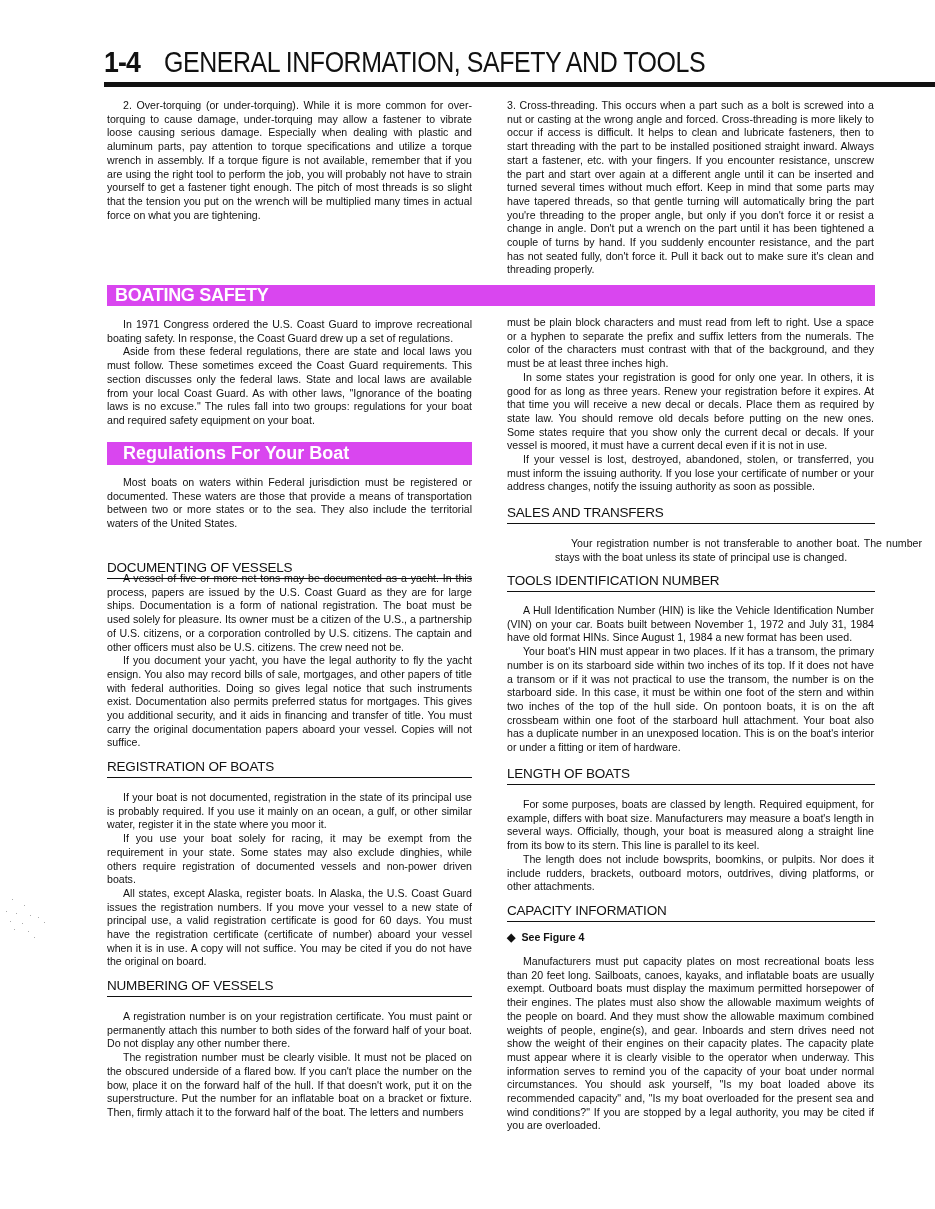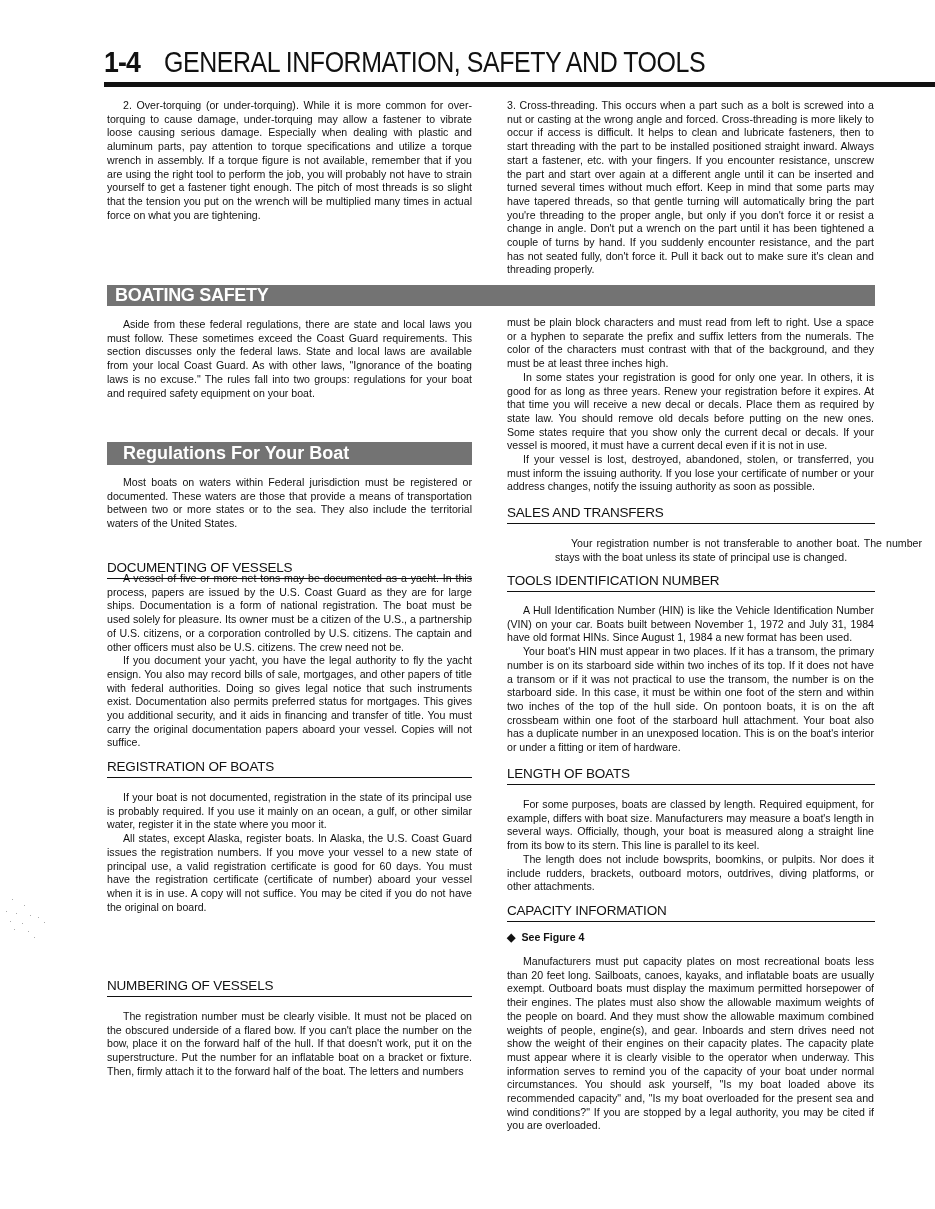--- a/index.html
+++ b/index.html
@@ -6,21 +6,21 @@
   body { width: 935px; height: 1209px; position: relative; overflow: hidden; color: #111; font-family: "Liberation Sans", sans-serif; }
   .page-header { position: absolute; left: 104px; top: 46px; width: 830px; }
   .page-header .num { font-family: "Liberation Sans", sans-serif; font-weight: bold; font-size: 29px; letter-spacing: -1px; display: inline-block; transform: scaleX(0.92); transform-origin: left; }
   .page-header .title { position: absolute; left: 60px; top: 0; font-family: "Liberation Sans", sans-serif; font-size: 29px; letter-spacing: -0.5px; transform: scaleX(0.86); transform-origin: left; white-space: nowrap; }
   .header-rule { position: absolute; left: 104px; top: 82px; width: 831px; height: 5px; background: #111; }
   .col { position: absolute; font-size: 10.6px; line-height: 13.7px; text-align: justify; }
   .col p { margin: 0; text-indent: 16px; }
   .col p.noind { text-indent: 0; }
   .left { left: 107px; width: 365px; }
   .right { left: 507px; width: 367px; }
-  .banner { position: absolute; background: #737373; color: #fff; font-weight: bold; }
+  .banner { position: absolute; background: #d946ef; color: #fff; font-weight: bold; }
   .banner-main { left: 107px; top: 285px; width: 768px; height: 21px; font-size: 18px; line-height: 21px; padding-left: 8px; box-sizing: border-box; letter-spacing: -0.3px; }
   .banner-sub { left: 107px; top: 442px; width: 365px; height: 23px; font-size: 18px; line-height: 23px; padding-left: 16px; box-sizing: border-box; font-weight: bold; }
   .sub-head { position: absolute; font-size: 13.5px; line-height: 16px; letter-spacing: -0.2px; border-bottom: 1.5px solid #111; padding-bottom: 2px; }
   .sub-left { left: 107px; width: 365px; }
   .sub-right { left: 507px; width: 368px; }
   .fig-ref { position: absolute; left: 507px; top: 931px; font-size: 10.6px; font-weight: bold; }
   .fig-ref .diamond { font-size: 11px; margin-right: 6px; }
   .speckle { position: absolute; left: 4px; top: 895px; width: 55px; height: 50px; }
   .speckle span { position: absolute; width: 1px; height: 1px; background: #aaa; }
 </style>
@@ -37,43 +37,46 @@
   <p>2. Over-torquing (or under-torquing). While it is more common for over-torquing to cause damage, under-torquing may allow a fastener to vibrate loose causing serious damage. Especially when dealing with plastic and aluminum parts, pay attention to torque specifications and utilize a torque wrench in assembly. If a torque figure is not available, remember that if you are using the right tool to perform the job, you will probably not have to strain yourself to get a fastener tight enough. The pitch of most threads is so slight that the tension you put on the wrench will be multiplied many times in actual force on what you are tightening.</p>
 </div>
 
 <div class="col right" style="top:99px;">
   <p class="noind">3. Cross-threading. This occurs when a part such as a bolt is screwed into a nut or casting at the wrong angle and forced. Cross-threading is more likely to occur if access is difficult. It helps to clean and lubricate fasteners, then to start threading with the part to be installed positioned straight inward. Always start a fastener, etc. with your fingers. If you encounter resistance, unscrew the part and start over again at a different angle until it can be inserted and turned several times without much effort. Keep in mind that some parts may have tapered threads, so that gentle turning will automatically bring the part you're threading to the proper angle, but only if you don't force it or resist a change in angle. Don't put a wrench on the part until it has been tightened a couple of turns by hand. If you suddenly encounter resistance, and the part has not seated fully, don't force it. Pull it back out to make sure it's clean and threading properly.</p>
 </div>
 
 <div class="banner banner-main">BOATING SAFETY</div>
 
 <div class="col left" style="top:318px;">
+  <p>In 1971 Congress ordered the U.S. Coast Guard to improve recreational boating safety. In response, the Coast Guard drew up a set of regulations.</p>
   <p>Aside from these federal regulations, there are state and local laws you must follow. These sometimes exceed the Coast Guard requirements. This section discusses only the federal laws. State and local laws are available from your local Coast Guard. As with other laws, "Ignorance of the boating laws is no excuse." The rules fall into two groups: regulations for your boat and required safety equipment on your boat.</p>
 </div>
 
 <div class="banner banner-sub">Regulations For Your Boat</div>
 
 <div class="col left" style="top:476px;">
   <p>Most boats on waters within Federal jurisdiction must be registered or documented. These waters are those that provide a means of transportation between two or more states or to the sea. They also include the territorial waters of the United States.</p>
 </div>
 
 <div class="sub-head sub-left" style="top:560px;">DOCUMENTING OF VESSELS</div>
 <div class="col left" style="top:572px;">
   <p>A vessel of five or more net tons may be documented as a yacht. In this process, papers are issued by the U.S. Coast Guard as they are for large ships. Documentation is a form of national registration. The boat must be used solely for pleasure. Its owner must be a citizen of the U.S., a partnership of U.S. citizens, or a corporation controlled by U.S. citizens. The captain and other officers must also be U.S. citizens. The crew need not be.</p>
   <p>If you document your yacht, you have the legal authority to fly the yacht ensign. You also may record bills of sale, mortgages, and other papers of title with federal authorities. Doing so gives legal notice that such instruments exist. Documentation also permits preferred status for mortgages. This gives you additional security, and it aids in financing and transfer of title. You must carry the original documentation papers aboard your vessel. Copies will not suffice.</p>
 </div>
 
 <div class="sub-head sub-left" style="top:759px;">REGISTRATION OF BOATS</div>
 <div class="col left" style="top:791px;">
   <p>If your boat is not documented, registration in the state of its principal use is probably required. If you use it mainly on an ocean, a gulf, or other similar water, register it in the state where you moor it.</p>
+  <p>If you use your boat solely for racing, it may be exempt from the requirement in your state. Some states may also exclude dinghies, while others require registration of documented vessels and non-power driven boats.</p>
   <p>All states, except Alaska, register boats. In Alaska, the U.S. Coast Guard issues the registration numbers. If you move your vessel to a new state of principal use, a valid registration certificate is good for 60 days. You must have the registration certificate (certificate of number) aboard your vessel when it is in use. A copy will not suffice. You may be cited if you do not have the original on board.</p>
 </div>
 
 <div class="sub-head sub-left" style="top:978px;">NUMBERING OF VESSELS</div>
 <div class="col left" style="top:1010px;">
+  <p>A registration number is on your registration certificate. You must paint or permanently attach this number to both sides of the forward half of your boat. Do not display any other number there.</p>
   <p>The registration number must be clearly visible. It must not be placed on the obscured underside of a flared bow. If you can't place the number on the bow, place it on the forward half of the hull. If that doesn't work, put it on the superstructure. Put the number for an inflatable boat on a bracket or fixture. Then, firmly attach it to the forward half of the boat. The letters and numbers</p>
 </div>
 
 <div class="col right" style="top:316px;">
   <p class="noind">must be plain block characters and must read from left to right. Use a space or a hyphen to separate the prefix and suffix letters from the numerals. The color of the characters must contrast with that of the background, and they must be at least three inches high.</p>
   <p>In some states your registration is good for only one year. In others, it is good for as long as three years. Renew your registration before it expires. At that time you will receive a new decal or decals. Place them as required by state law. You should remove old decals before putting on the new ones. Some states require that you show only the current decal or decals. If your vessel is moored, it must have a current decal even if it is not in use.</p>
   <p>If your vessel is lost, destroyed, abandoned, stolen, or transferred, you must inform the issuing authority. If you lose your certificate of number or your address changes, notify the issuing authority as soon as possible.</p>
 </div>
 
 <div class="sub-head sub-right" style="top:505px;">SALES AND TRANSFERS</div>

